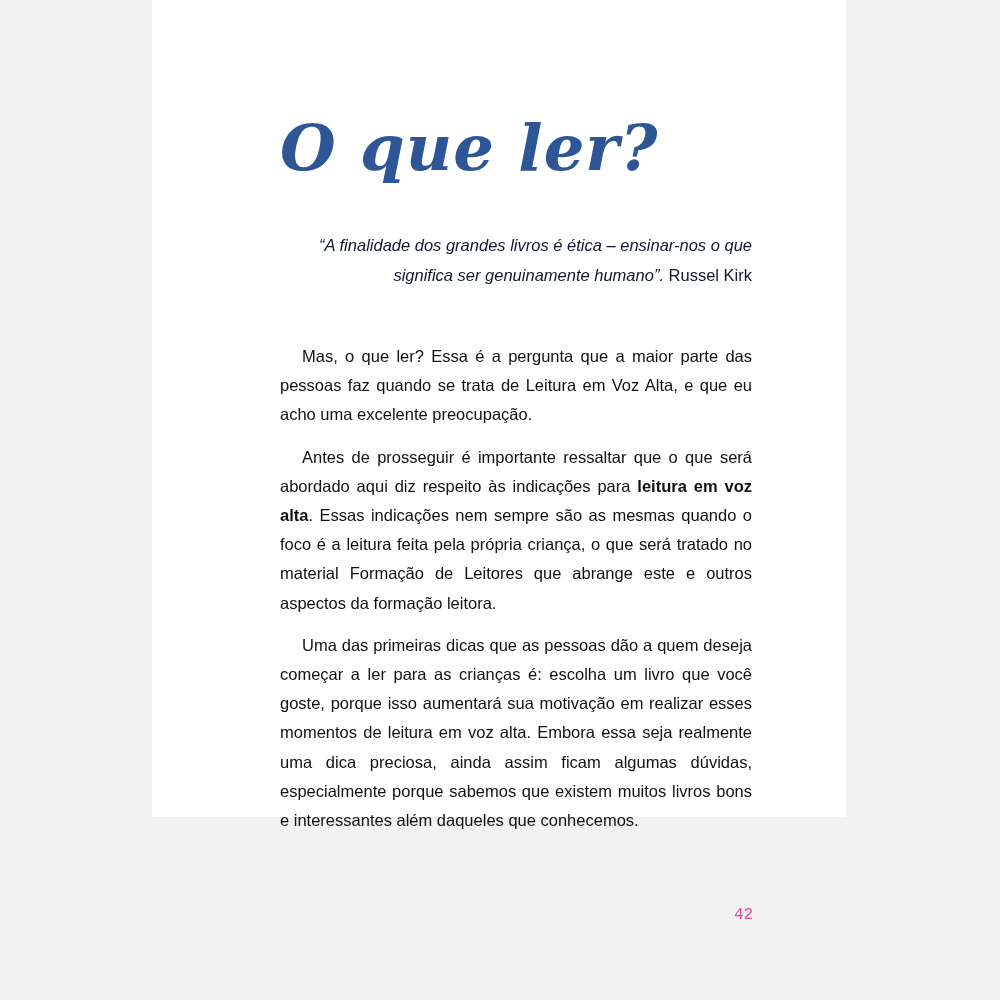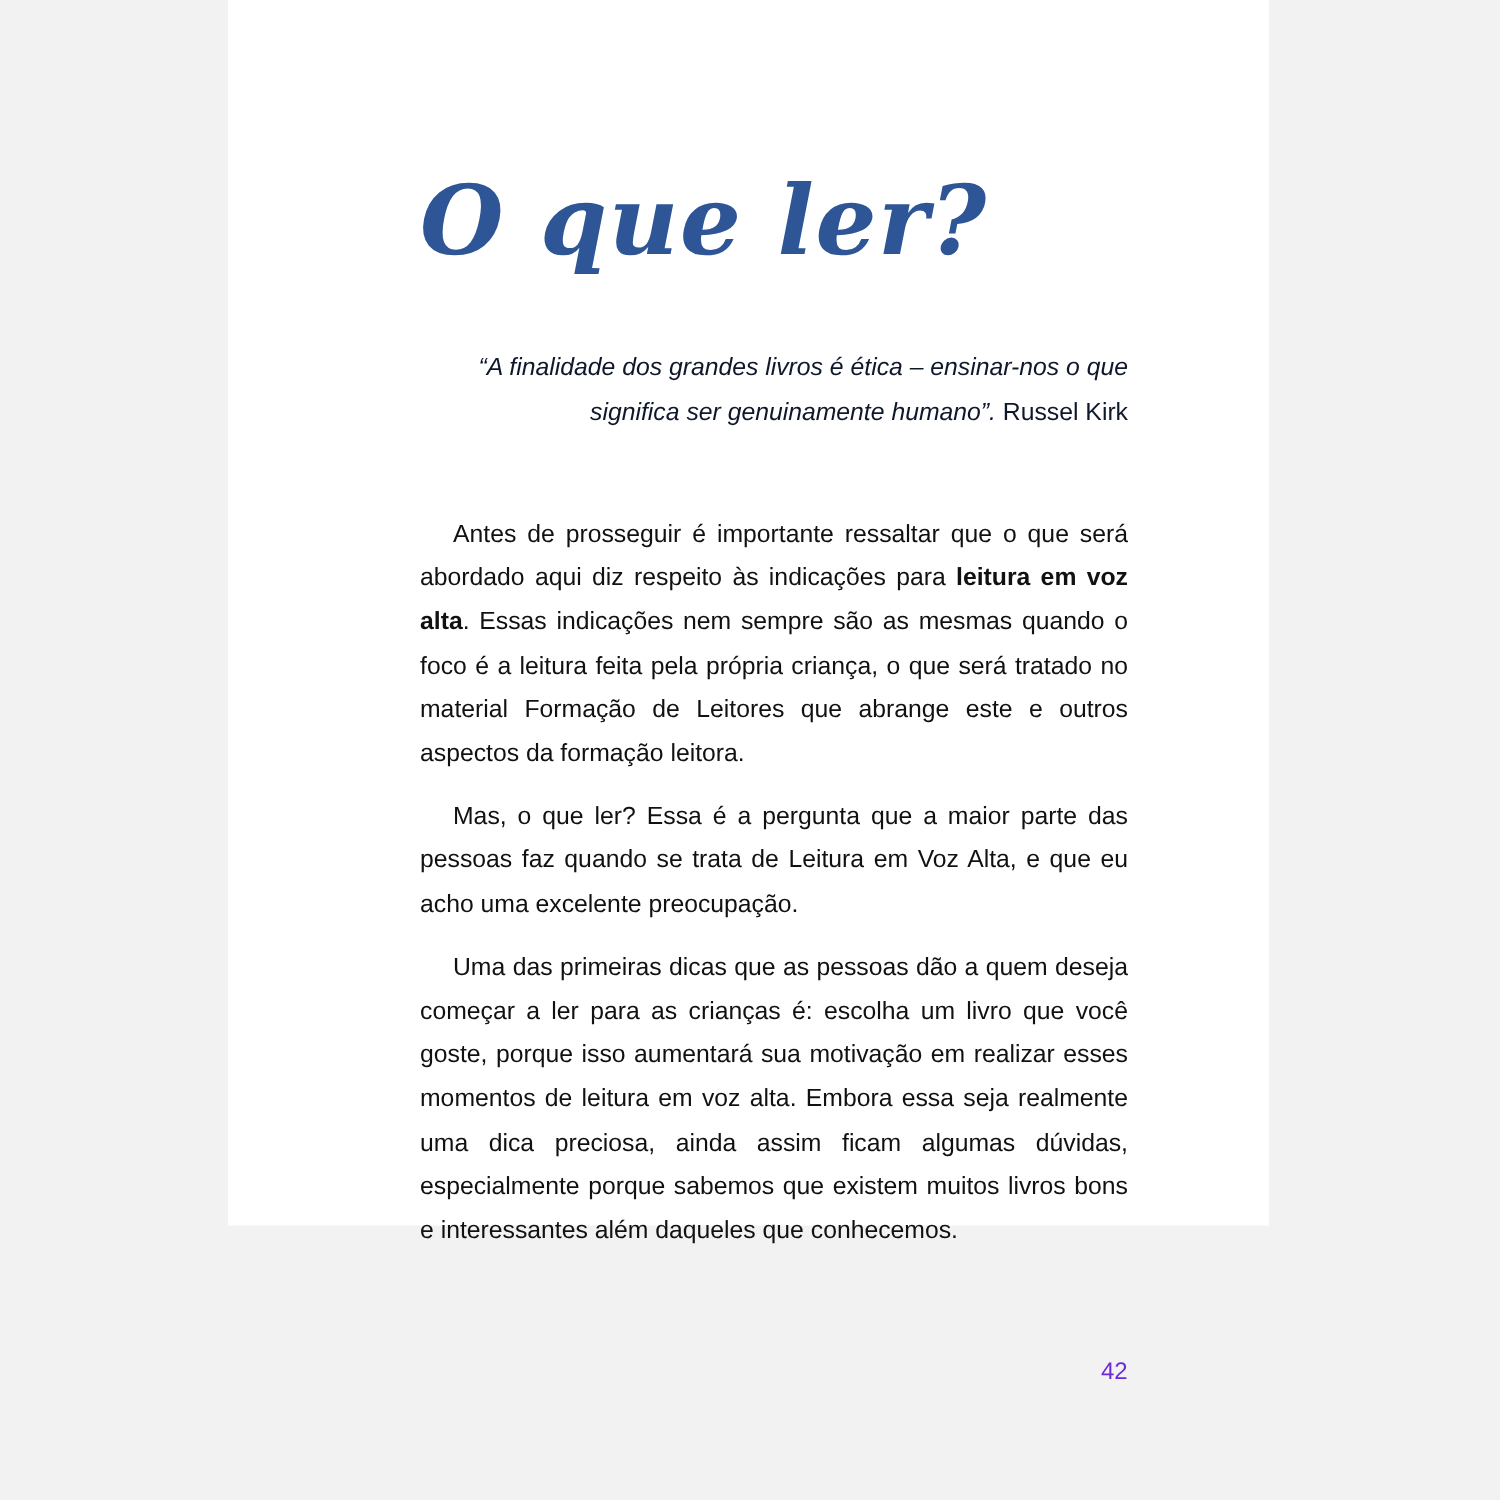--- a/index.html
+++ b/index.html
@@ -49,36 +49,36 @@
       text-align: justify;
       text-indent: 22px;
       font-size: 16.5px;
       line-height: 29.2px;
       color: #111;
     }
     .body-text b { font-weight: bold; }
     .page-number {
       position: absolute;
       left: 582px; top: 906px;
-      font-family: Liberation Sans, sans-serif;
+      font-family: Liberation Mono, monospace;
       font-size: 16px;
-      color: #6d28d9;
+      color: #ec4899;
     }
   </style>
 </head>
 <body>
 
 <div class="page">
   <h1 class="title">O que ler?</h1>
 
   <p class="epigraph">
     <span class="quote">“A finalidade dos grandes livros é ética – ensinar-nos o que significa ser genuinamente humano”.</span>
     <span>Russel Kirk</span>
   </p>
 
   <div class="body-text">
+    <p>Mas, o que ler? Essa é a pergunta que a maior parte das pessoas faz quando se trata de Leitura em Voz Alta, e que eu acho uma excelente preocupação.</p>
     <p><span>Antes de prosseguir é importante ressaltar que o que será abordado aqui diz respeito às indicações para </span><b>leitura em voz alta</b><span>. Essas indicações nem sempre são as mesmas quando o foco é a leitura feita pela própria criança, o que será tratado no material Formação de Leitores que abrange este e outros aspectos da formação leitora.</span></p>
-    <p>Mas, o que ler? Essa é a pergunta que a maior parte das pessoas faz quando se trata de Leitura em Voz Alta, e que eu acho uma excelente preocupação.</p>
     <p>Uma das primeiras dicas que as pessoas dão a quem deseja começar a ler para as crianças é: escolha um livro que você goste, porque isso aumentará sua motivação em realizar esses momentos de leitura em voz alta. Embora essa seja realmente uma dica preciosa, ainda assim ficam algumas dúvidas, especialmente porque sabemos que existem muitos livros bons e interessantes além daqueles que conhecemos.</p>
   </div>
 
   <div class="page-number">42</div>
 </div>
 
 </body></html>

